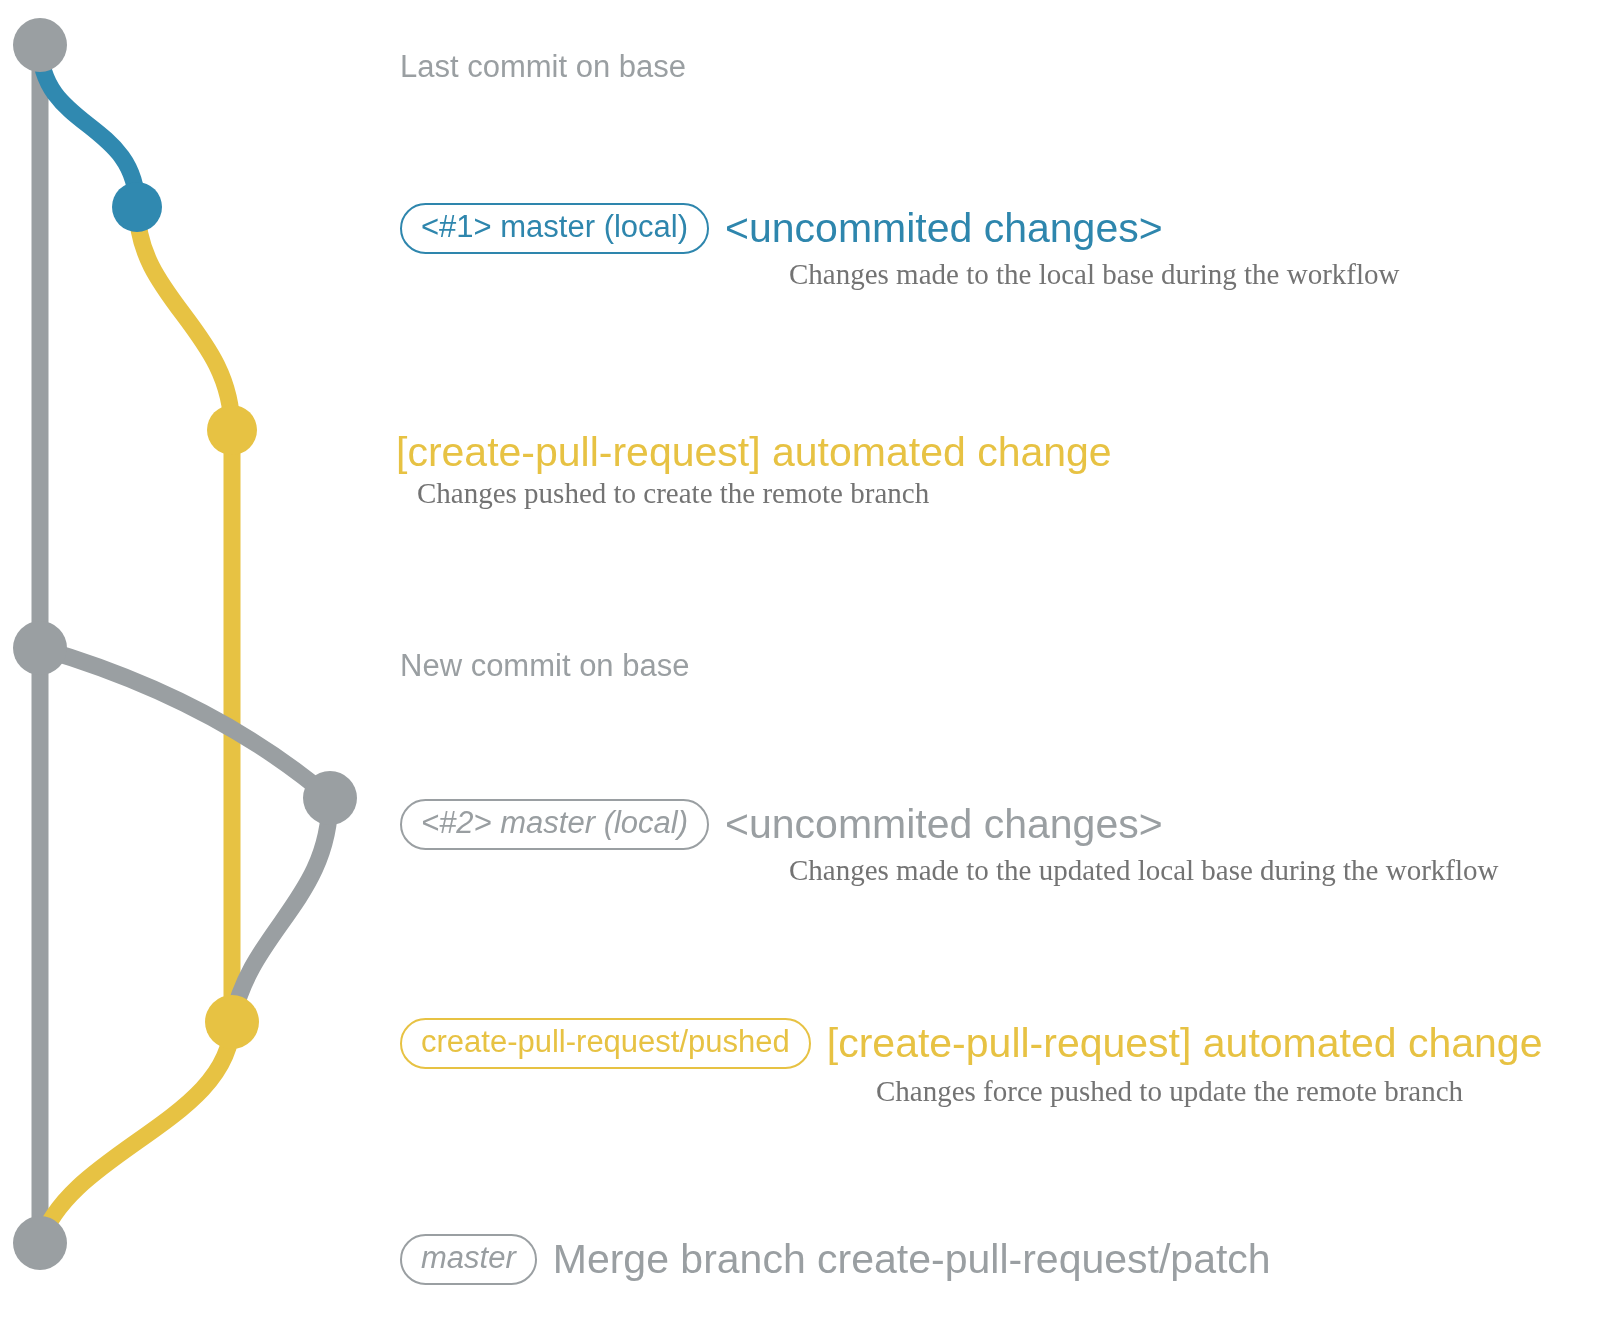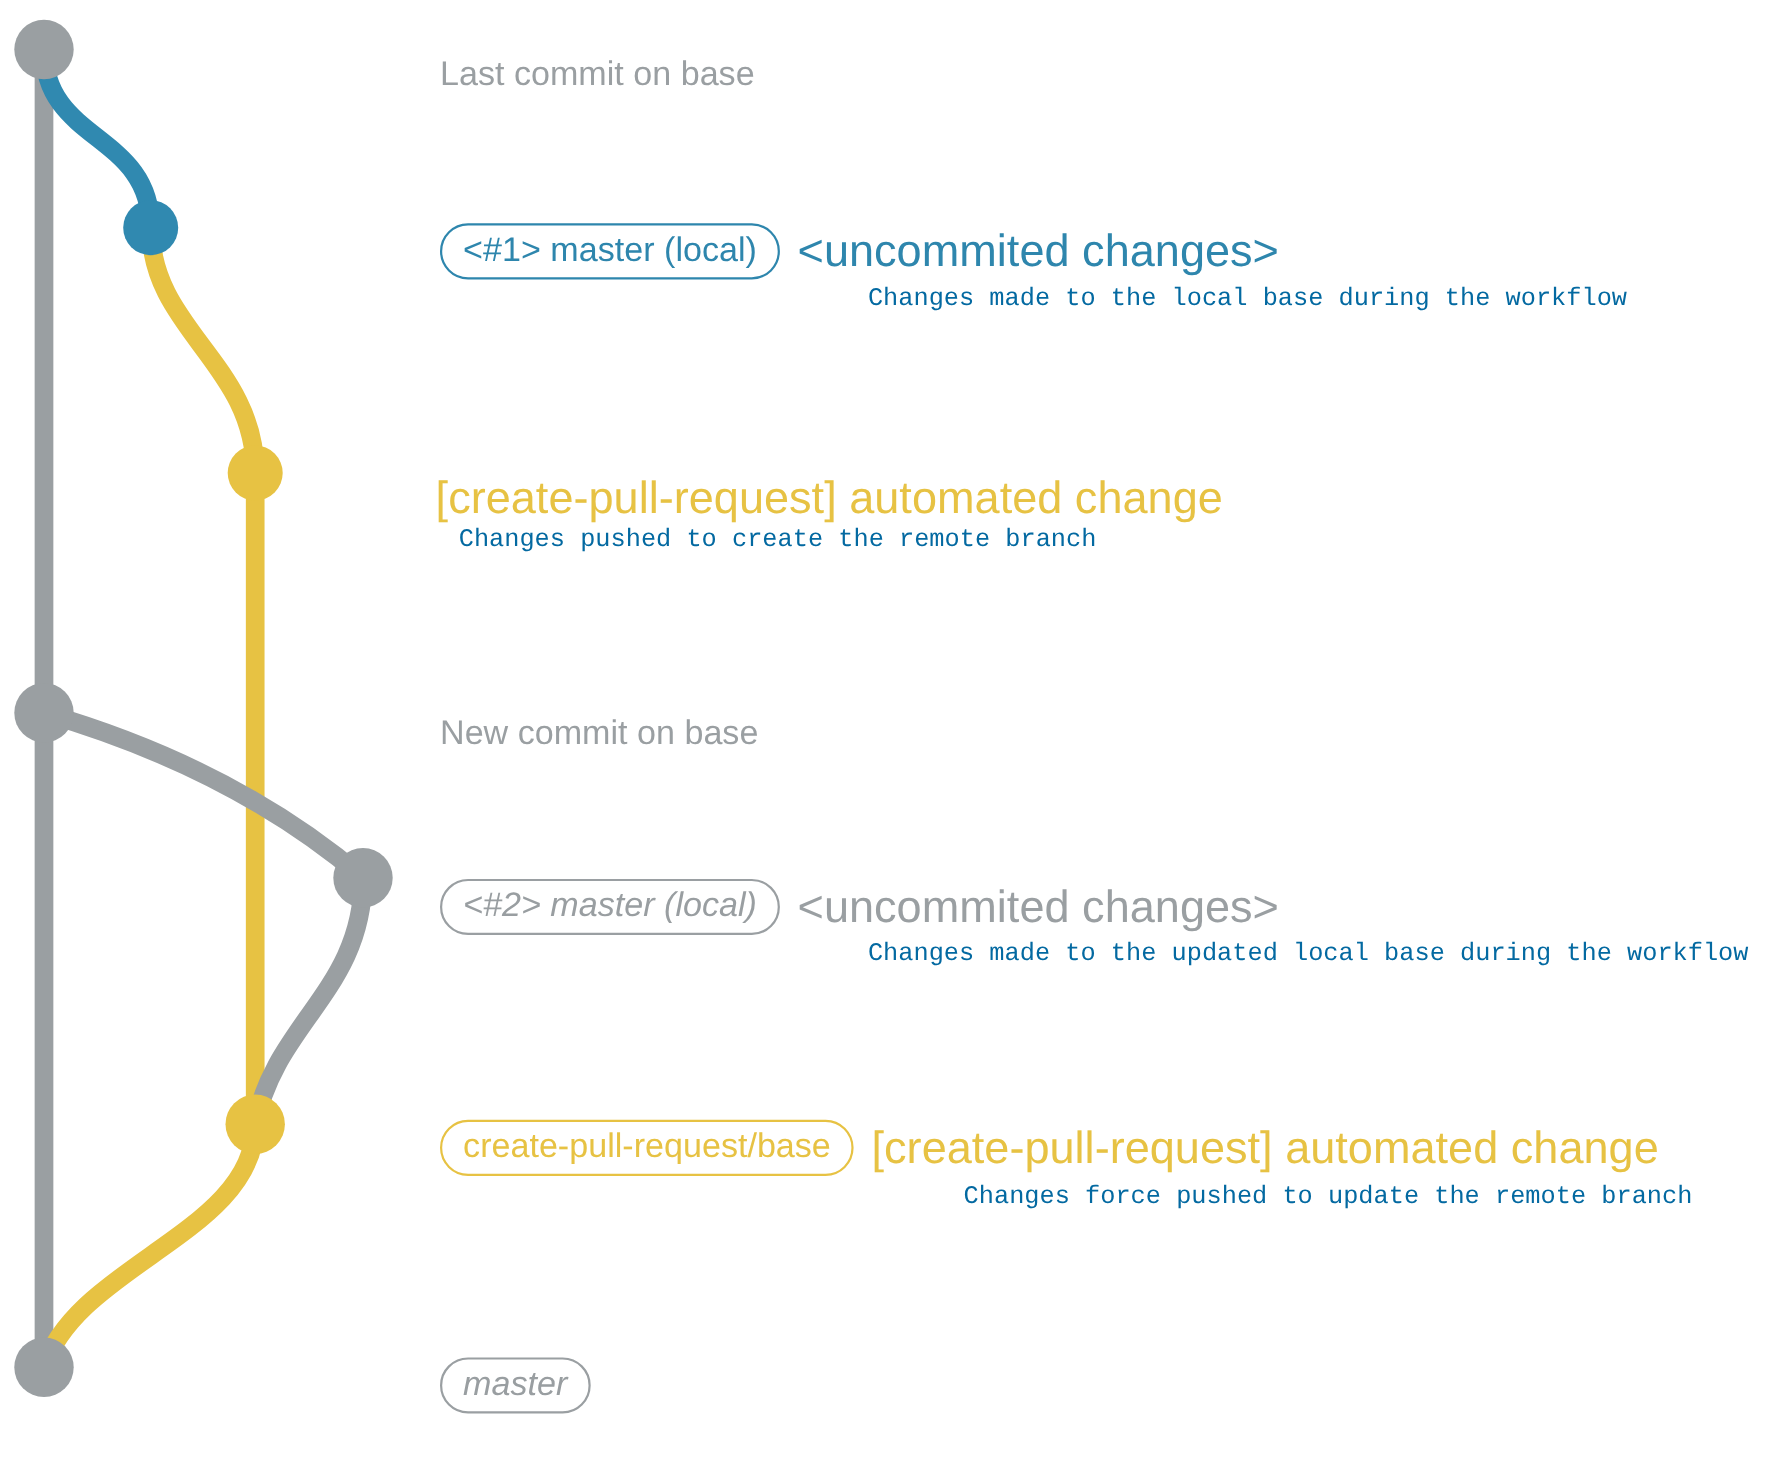--- a/index.html
+++ b/index.html
@@ -60,24 +60,24 @@
     line-height: 1.1;
     color: #9a9fa2;
     margin-left: 16px;
   }
   .msg.blue { color: #2e86ad; }
   .msg.yellow { color: #e7c243; }
   .msg.gray { color: #9a9fa2; }
   .msg.standalone { margin-left: 0; }
   .note {
     position: absolute;
-    font-family: Liberation Mono, monospace;
-    font-size: 23px;
+    font-family: Liberation Serif, serif;
+    font-size: 29px;
     line-height: 1.1;
-    color: #0369a1;
+    color: #737373;
     white-space: nowrap;
   }
   .heading {
     position: absolute;
     font-size: 31px;
     line-height: 1.1;
     color: #9a9fa2;
     white-space: nowrap;
   }
 </style>
@@ -124,23 +124,24 @@
 
     <div class="heading" style="left:400px; top:632px;">New commit on base</div>
 
     <div class="row" style="left:400px; top:782px;">
       <span class="badge gray">&lt;#2&gt; master (local)</span>
       <span class="msg gray">&lt;uncommited changes&gt;</span>
     </div>
     <div class="note" style="left:789px; top:838px;">Changes made to the updated local base during the workflow</div>
 
     <div class="row" style="left:400px; top:1001px;">
-      <span class="badge yellow">create-pull-request/base</span>
+      <span class="badge yellow">create-pull-request/pushed</span>
       <span class="msg yellow">[create-pull-request] automated change</span>
     </div>
     <div class="note" style="left:876px; top:1059px;">Changes force pushed to update the remote branch</div>
 
     <div class="row" style="left:400px; top:1217px;">
       <span class="badge gray">master</span>
+      <span class="msg gray">Merge branch create-pull-request/patch</span>
     </div>
 
   </div>
 </div>
 
 </body></html>

